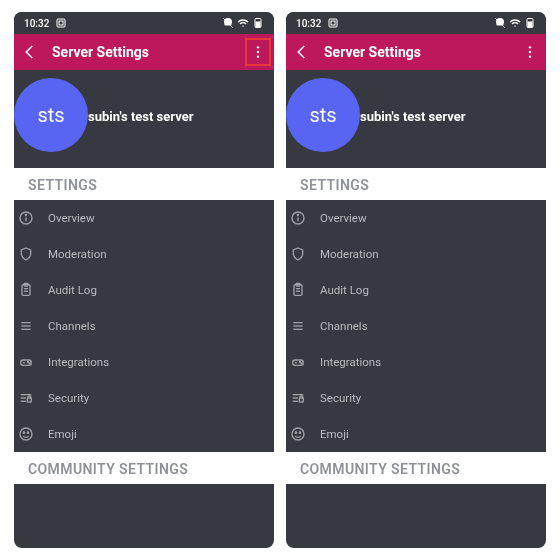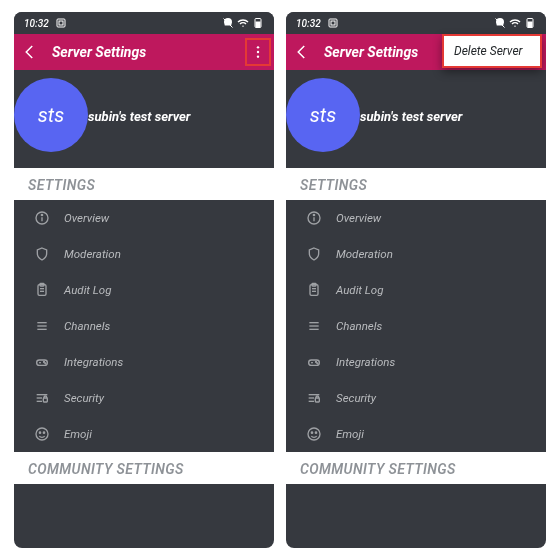--- a/index.html
+++ b/index.html
@@ -23,21 +23,20 @@
     width: 260px;
     height: 536px;
     background: #36393f;
     border-radius: 8px;
     position: relative;
     overflow: hidden;
     color: #dcddde;
     display: flex;
     flex-direction: column;
     font-size: 11px;
-    font-style: italic;
   }
   
   .statusbar {
     height: 22px;
     display: flex;
     align-items: center;
     padding: 0 10px;
     color: #fff;
     font-size: 10px;
     background: #36393f;
@@ -98,21 +97,21 @@
     font-weight:600;
     letter-spacing:0.4px;
     padding: 9px 14px 7px;
     text-transform: uppercase;
   }
   .settings-list { background:#36393f; }
   .item {
     display:flex;
     align-items:center;
     height:36px;
-    padding: 0 20px;
+    padding: 0 4px;
     color:#b9bbbe;
     gap:14px;
     font-size:11.5px;
   }
   .item .ico { width:16px; height:16px; display:flex; align-items:center; justify-content:center; opacity:0.8; }
   .item .ico svg { width:16px; height:16px; }
   .item span.lbl { color:#b9bbbe; }
 
   
   .popup {
@@ -312,24 +311,20 @@
       <div class="header-title">Server Settings</div>
       <div class="more-btn">
         <svg viewBox="0 0 24 24" fill="#fff">
             <circle cx="12" cy="5" r="1.8"></circle>
             <circle cx="12" cy="12" r="1.8"></circle>
             <circle cx="12" cy="19" r="1.8"></circle>
           </svg>
       </div>
     </div>
 
-    <div class="popup">
-      <div class="popup-item">Delete Server</div>
-      <div class="popup-highlight" style="top:0; left:0; right:0; bottom:0;"></div>
-    </div>
 
     <div class="server-identity">
       <div class="server-avatar" style="background:#5865F2;">sts</div>
       <div class="server-name">subin's test server</div>
     </div>
 
     <div class="section-header">SETTINGS</div>
     <div class="settings-list">
 
       <div class="item">

